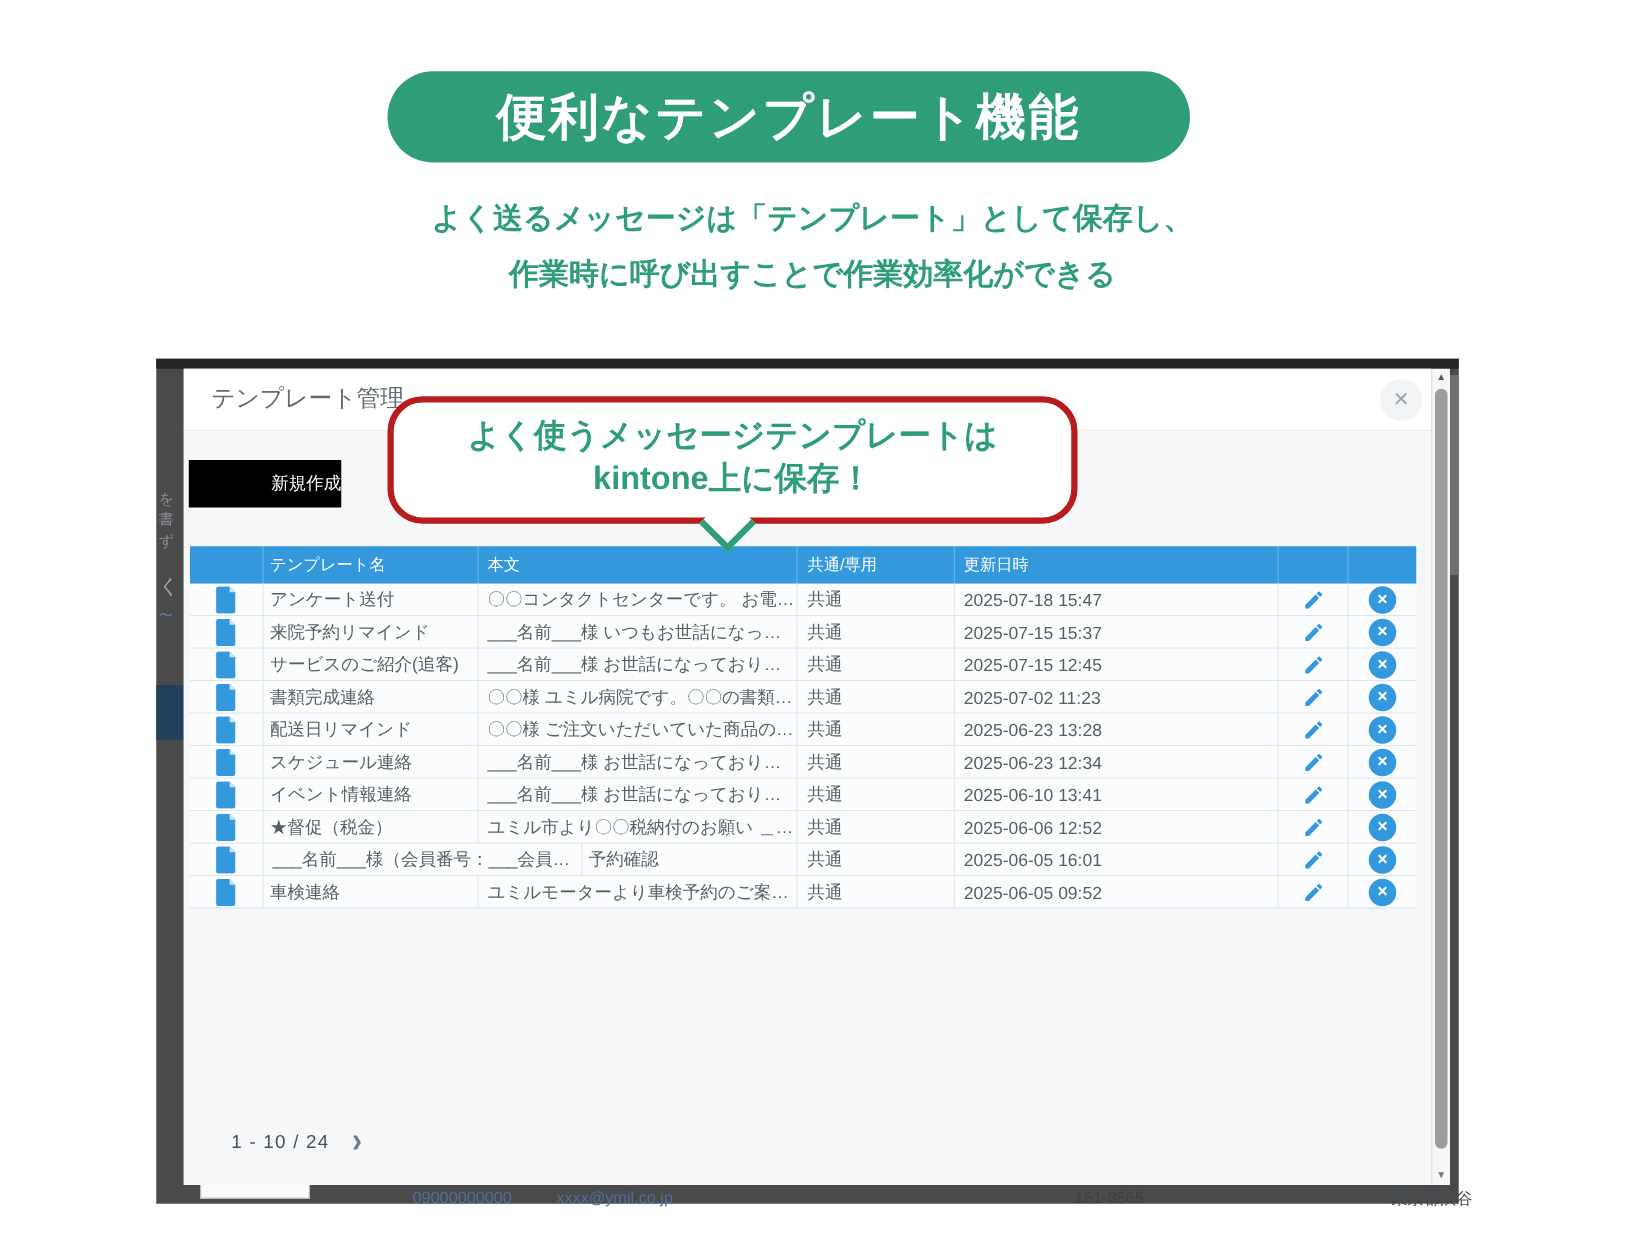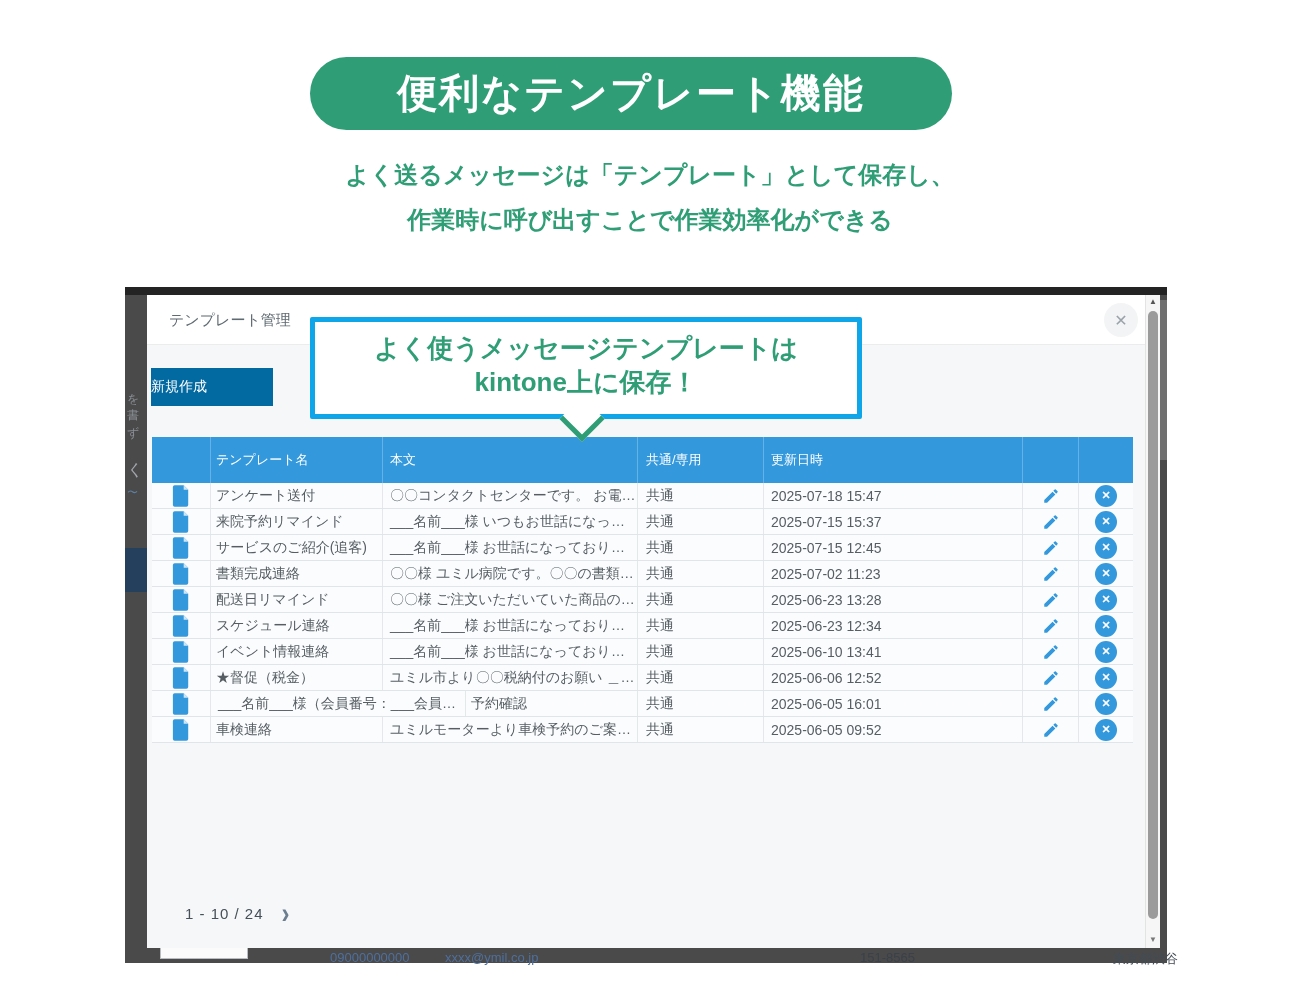--- a/index.html
+++ b/index.html
@@ -23,32 +23,32 @@
   .bg-wave { position:absolute; left:2px; top:198px; color:#5d7fa3; font-size:11px; }
   .bg-whitebox { position:absolute; left:35px; top:657px; width:88px; height:15px;
                  background:#fbfbfb; border:1px solid #b9bdc1; }
   .bg-bottom { position:absolute; top:663px; font-size:13px; white-space:nowrap; }
 
   
   .modal { position:absolute; left:147px; top:295px; width:998px; height:653px;
            background:#ffffff; z-index:3; }
   .modal-header { position:absolute; left:0; top:0; right:0; height:50px; background:#fff;
                   border-bottom:1px solid #ececec; }
-  .modal-title { position:absolute; left:22px; top:0; line-height:50px; font-size:15px; color:#5f6a72; }
+  .modal-title { position:absolute; left:22px; top:0; line-height:50px; font-size:19px; color:#5f6a72; }
   .close-btn { position:absolute; left:957px; top:8px; width:34px; height:34px; border-radius:50%;
                background:#f3f4f5; color:#9aa3aa; font-size:16px; display:flex; align-items:center;
                justify-content:center; cursor:pointer; }
   .modal-body { position:absolute; left:0; top:50px; right:0; bottom:0; background:#f6f7f8; }
-  .new-btn { position:absolute; left:4px; top:23px; width:122px; height:38px; background:#0369a1;
-             color:#fff; font-size:14px; display:flex; align-items:center; justify-content:flex-start;
+  .new-btn { position:absolute; left:4px; top:23px; width:122px; height:38px; background:#000000;
+             color:#fff; font-size:14px; display:flex; align-items:center; justify-content:flex-end;
              cursor:pointer; }
 
   
   .tbl { position:absolute; left:5px; top:92px; width:981px; }
-  .thead { display:flex; height:46px; background:#3398dc; color:#fff; font-size:13px; }
+  .thead { display:flex; height:30px; background:#3398dc; color:#fff; font-size:13px; }
   .thead > div { display:flex; align-items:center; height:100%; }
   .thead > div + div { border-left:1px solid rgba(255,255,255,.25); }
   .tr { display:flex; height:26px; background:#fbfcfd; border-bottom:1px solid #e1e5e9; }
   .td { display:flex; align-items:center; height:100%; font-size:14px; color:#565e64;
         white-space:nowrap; overflow:hidden; }
   .tr > .td + .td { border-left:1px solid #e4e8eb; }
   .c-icon { width:58px; justify-content:center; }
   .c-name { width:172px; padding-left:5px; }
   .c-body { width:255px; padding-left:7px; }
   .c-scope{ width:126px; padding-left:8px; }
@@ -69,21 +69,21 @@
   
   .sbar { position:absolute; left:1145px; top:295px; width:15px; height:653px; background:#f6f6f6;
           border-left:1px solid #e3e3e3; z-index:4; }
   .sbar-up { position:absolute; top:2px; left:0; width:100%; text-align:center; font-size:8px; color:#555; cursor:pointer; }
   .sbar-down { position:absolute; bottom:4px; left:0; width:100%; text-align:center; font-size:8px; color:#777; cursor:pointer; }
   .sbar-thumb { position:absolute; left:2px; top:16px; width:10px; height:608px; background:#9b9b9b;
                 border-radius:5px; cursor:pointer; }
 
   
   .bubble { position:absolute; left:310px; top:317px; width:552px; height:102px; background:#fff;
-            border:5px solid #0ea5e9; border-radius:2px; z-index:6; display:flex; flex-direction:column;
+            border:5px solid #b91c1c; border-radius:28px; z-index:6; display:flex; flex-direction:column;
             align-items:center; justify-content:center; color:#2f9e77; font-size:26px; font-weight:bold;
             line-height:34px; text-align:center; padding-bottom:6px; }
   .bubble-tail { position:absolute; left:566px; top:403px; width:32px; height:32px; background:#fff;
                  border-right:5px solid #2f9e77; border-bottom:5px solid #2f9e77;
                  transform:rotate(45deg); z-index:7; }
 </style>
 </head>
 <body>
 
 <div class="canvas">

